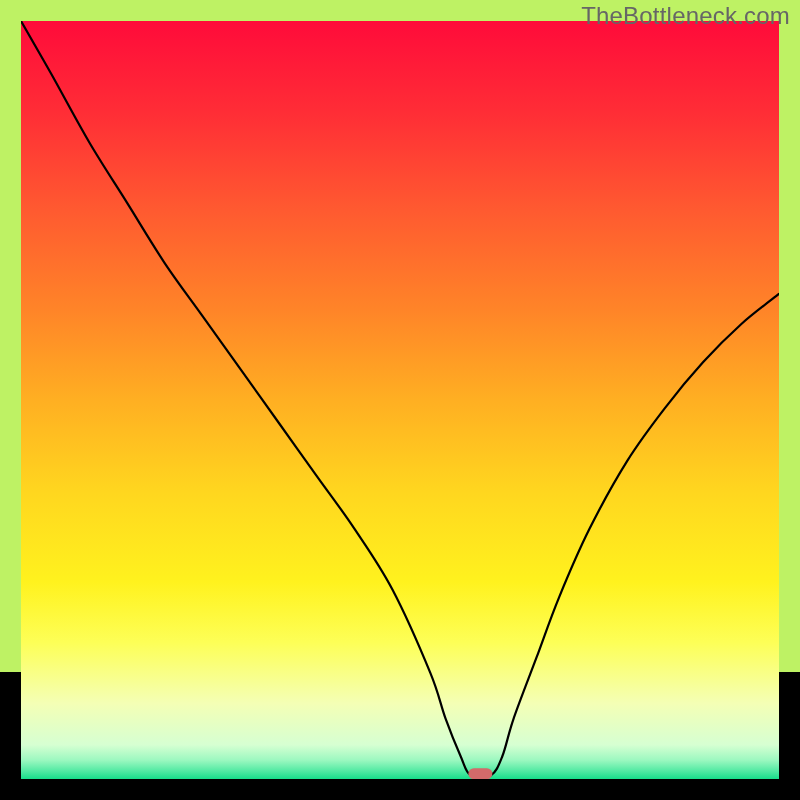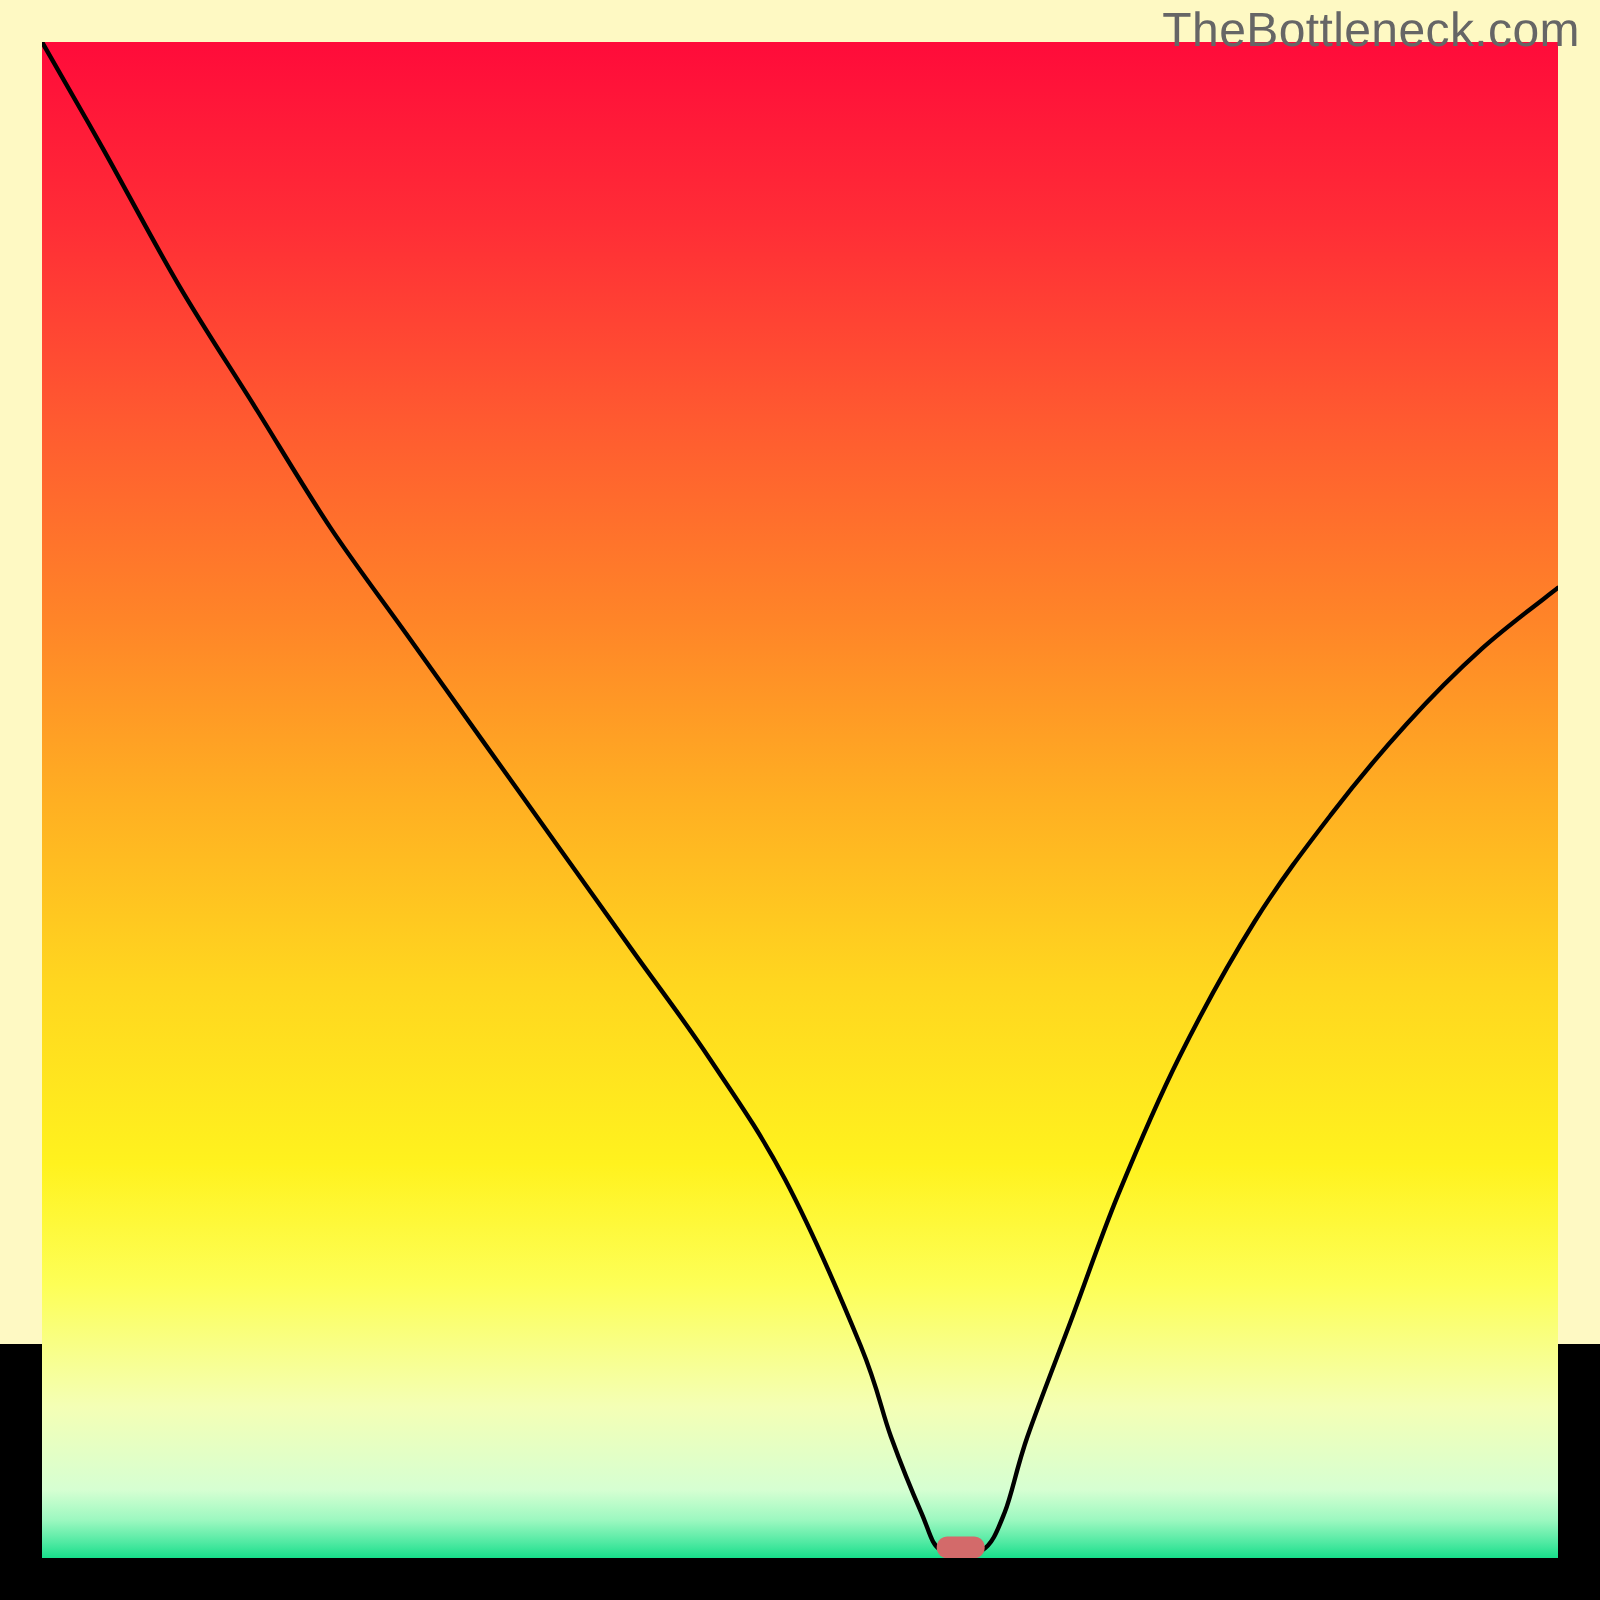--- a/index.html
+++ b/index.html
@@ -7,21 +7,21 @@
     padding: 0;
     width: 800px;
     height: 800px;
     background: #000;
     overflow: hidden;
   }
   .frame {
     position: relative;
     width: 800px;
     height: 672px;
-    background: #fef9c3;
+    background: #bef264;
   }
   .plot {
     position: absolute;
     left: 21px;
     top: 21px;
     width: 758px;
     height: 758px;
   }
   .watermark {
     position: absolute;

